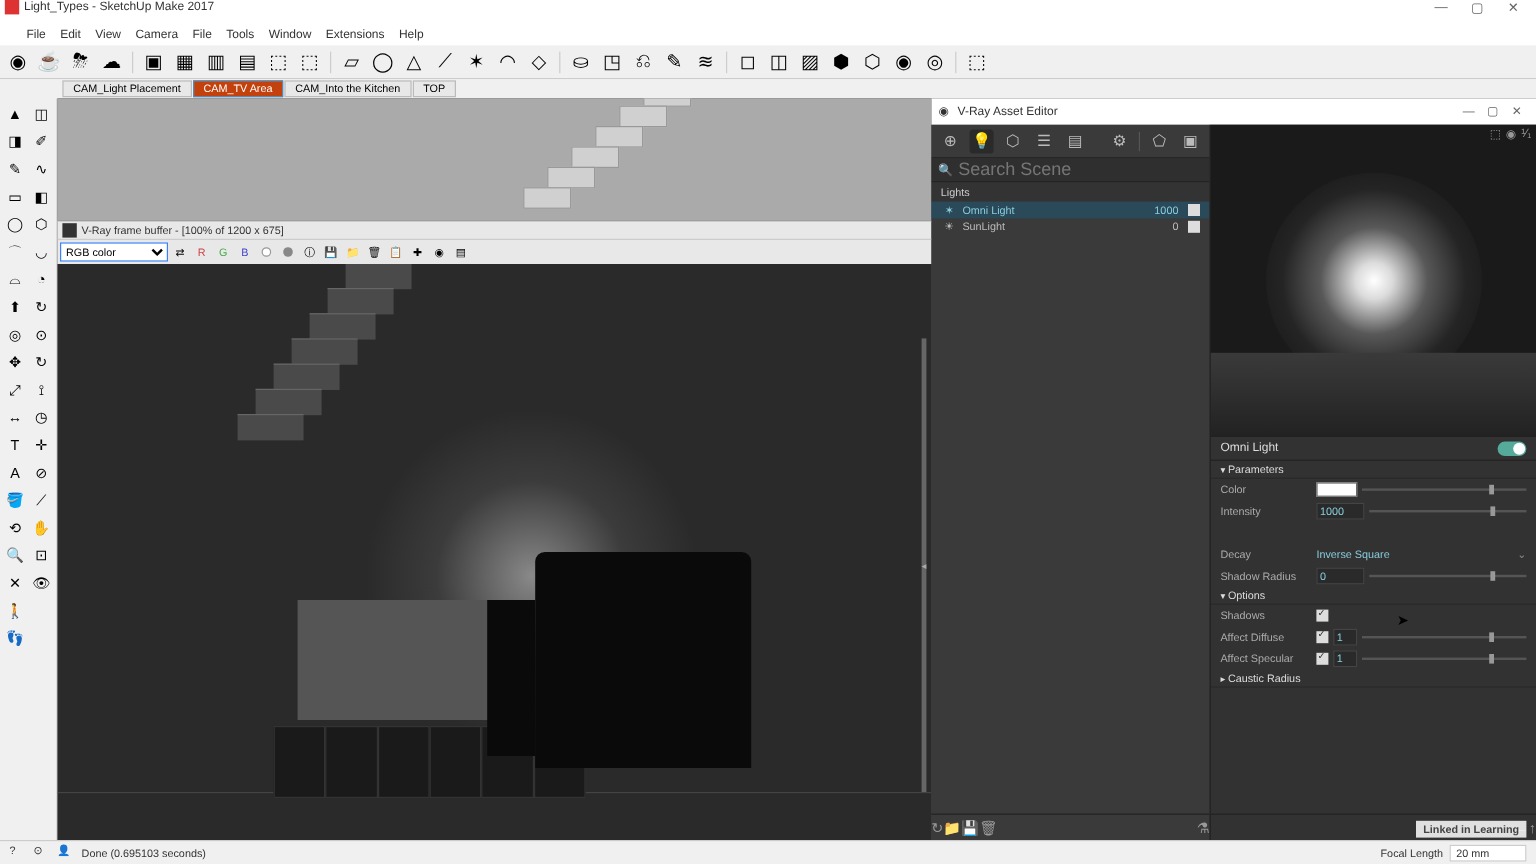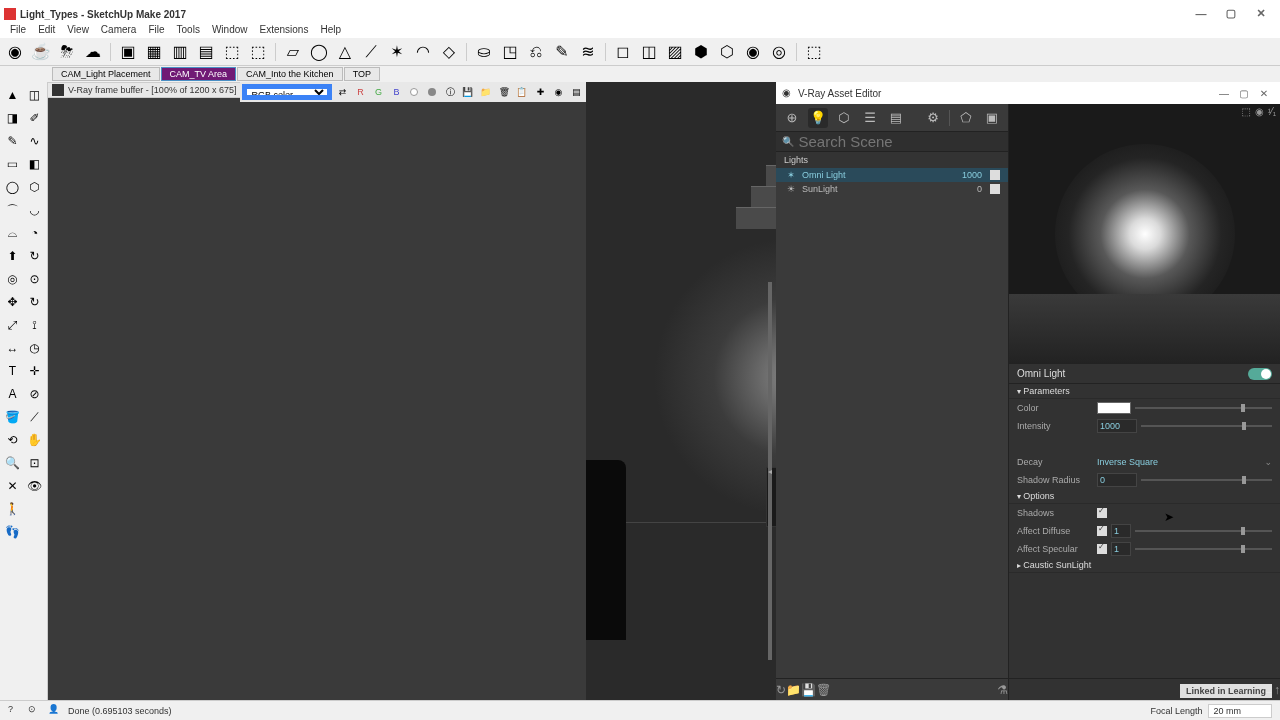--- a/index.html
+++ b/index.html
@@ -1,49 +1,49 @@
 <!DOCTYPE html>
 <html><head>
 <meta charset="utf-8">
 <style>
 * { box-sizing: border-box; margin: 0; padding: 0; font-family: "Segoe UI", Tahoma, sans-serif; }
 body { width: 1280px; height: 720px; background: #f0f0f0; overflow: hidden; position: relative; }
 
-.titlebar { height: 20px; background: #fff; display: flex; align-items: flex-end; padding: 0 4px; font-size: 10px; color: #333; font-weight: bold; }
+.titlebar { height: 20px; background: #fff; display: flex; align-items: flex-start; padding: 0 4px; font-size: 10px; color: #333; }
 .titlebar .ticon { width: 12px; height: 12px; background: #d33; margin-right: 4px; }
 .titlebar .spacer { flex: 1; }
 .titlebar .winbtn { width: 30px; text-align: center; font-size: 11px; color: #666; cursor: pointer; }
 
-.menubar { height: 18px; background: #fff; display: flex; align-items: center; padding: 0 4px; font-size: 10px; color: #333; }
+.menubar { height: 18px; background: #fff; display: flex; align-items: center; padding: 0 16px; font-size: 10px; color: #333; }
 .menubar span { padding: 0 6px; cursor: pointer; }
 
 .toolbar-main { height: 28px; background: #f0f0f0; border-bottom: 1px solid #ccc; display: flex; align-items: center; padding: 0 4px; gap: 4px; }
 .tbtn { width: 22px; height: 22px; display: flex; align-items: center; justify-content: center; cursor: pointer; border-radius: 2px; }
 .tsep { width: 1px; height: 18px; background: #ccc; margin: 0 2px; }
 
 .scene-tabs { height: 16px; background: #f0f0f0; display: flex; align-items: center; padding-left: 52px; font-size: 9px; }
 .scene-tab { padding: 1px 8px; background: #e8e8e8; border: 1px solid #bbb; cursor: pointer; margin-right: 1px; }
-.scene-tab.active { background: #701a75; color: #fff; border-color: #4a8fc4; }
+.scene-tab.active { background: #c2410c; color: #fff; border-color: #4a8fc4; }
 
 .main-area { position: absolute; left: 0; top: 82px; right: 0; bottom: 20px; display: flex; }
 
 .left-tools { width: 48px; background: #f0f0f0; border-right: 1px solid #ccc; display: flex; flex-direction: column; padding: 2px; gap: 1px; }
 .ltool-row { display: flex; gap: 1px; }
 .ltool { width: 22px; height: 22px; display: flex; align-items: center; justify-content: center; cursor: pointer; font-size: 12px; }
 
-.center { flex: 1; display: flex; flex-direction: row; background: #3a3a3a; position: relative; }
+.center { flex: 1; display: flex; flex-direction: column; background: #3a3a3a; position: relative; }
 .viewport-top { height: 102px; background: #aaa; position: relative; overflow: hidden; }
 .stairs-top { position: absolute; right: 200px; top: -10px; }
 .stair-step { width: 40px; height: 18px; background: #d0d0d0; border: 1px solid #999; margin: -1px 0 0 -8px; }
 
 .vfb-bar { height: 16px; background: #e8e8e8; border-top: 1px solid #ccc; border-bottom: 1px solid #ccc; display: flex; align-items: center; font-size: 9px; color: #333; padding: 0 4px; }
 .vfb-bar .vicon { width: 12px; height: 12px; background: #333; margin-right: 4px; }
 
 .vfb-toolbar { height: 20px; background: #e8e8e8; display: flex; align-items: center; padding: 0 2px; gap: 2px; font-size: 9px; }
-.vfb-select { width: 90px; height: 16px; font-size: 9px; background: #fff; border: 5px solid #3b82f6; }
+.vfb-select { width: 90px; height: 16px; font-size: 9px; background: #fff; border: 1px solid #3b82f6; }
 .vfb-btn { width: 16px; height: 16px; display: flex; align-items: center; justify-content: center; cursor: pointer; font-size: 9px; }
 .vfb-btn.red { color: #c44; }
 .vfb-btn.green { color: #4a4; }
 .vfb-btn.blue { color: #44c; }
 .dot { width: 8px; height: 8px; border-radius: 50%; }
 
 .render-view { flex: 1; background: #2a2a2a; position: relative; overflow: hidden; }
 .render-glow { position: absolute; left: 35%; top: 25%; width: 280px; height: 280px; background: radial-gradient(circle, rgba(200,200,200,0.6) 0%, rgba(100,100,100,0.3) 40%, transparent 70%); }
 .render-stairs { position: absolute; left: 140px; top: 0; }
 .render-stair { width: 55px; height: 22px; background: #4a4a4a; border-top: 1px solid #666; margin: -1px 0 0 -12px; }
@@ -469,21 +469,21 @@
         </div>
         <div class="prop-row">
           <div class="plabel">Affect Specular</div>
           <div class="pval">
               <div class="chk checked"></div>
               <input class="num-input" style="width: 20px;" value="1">
               <div class="slider"></div>
             </div>
         </div>
 
-        <div class="prop-section collapsed">Caustic SunLight</div>
+        <div class="prop-section collapsed">Caustic Radius</div>
 
         <div style="flex:1"></div>
         <div class="ae-footer">
           <span style="flex:1"></span>
           <span>←</span>
           <span>↑</span>
         </div>
       </div>
     </div>
   </div>

